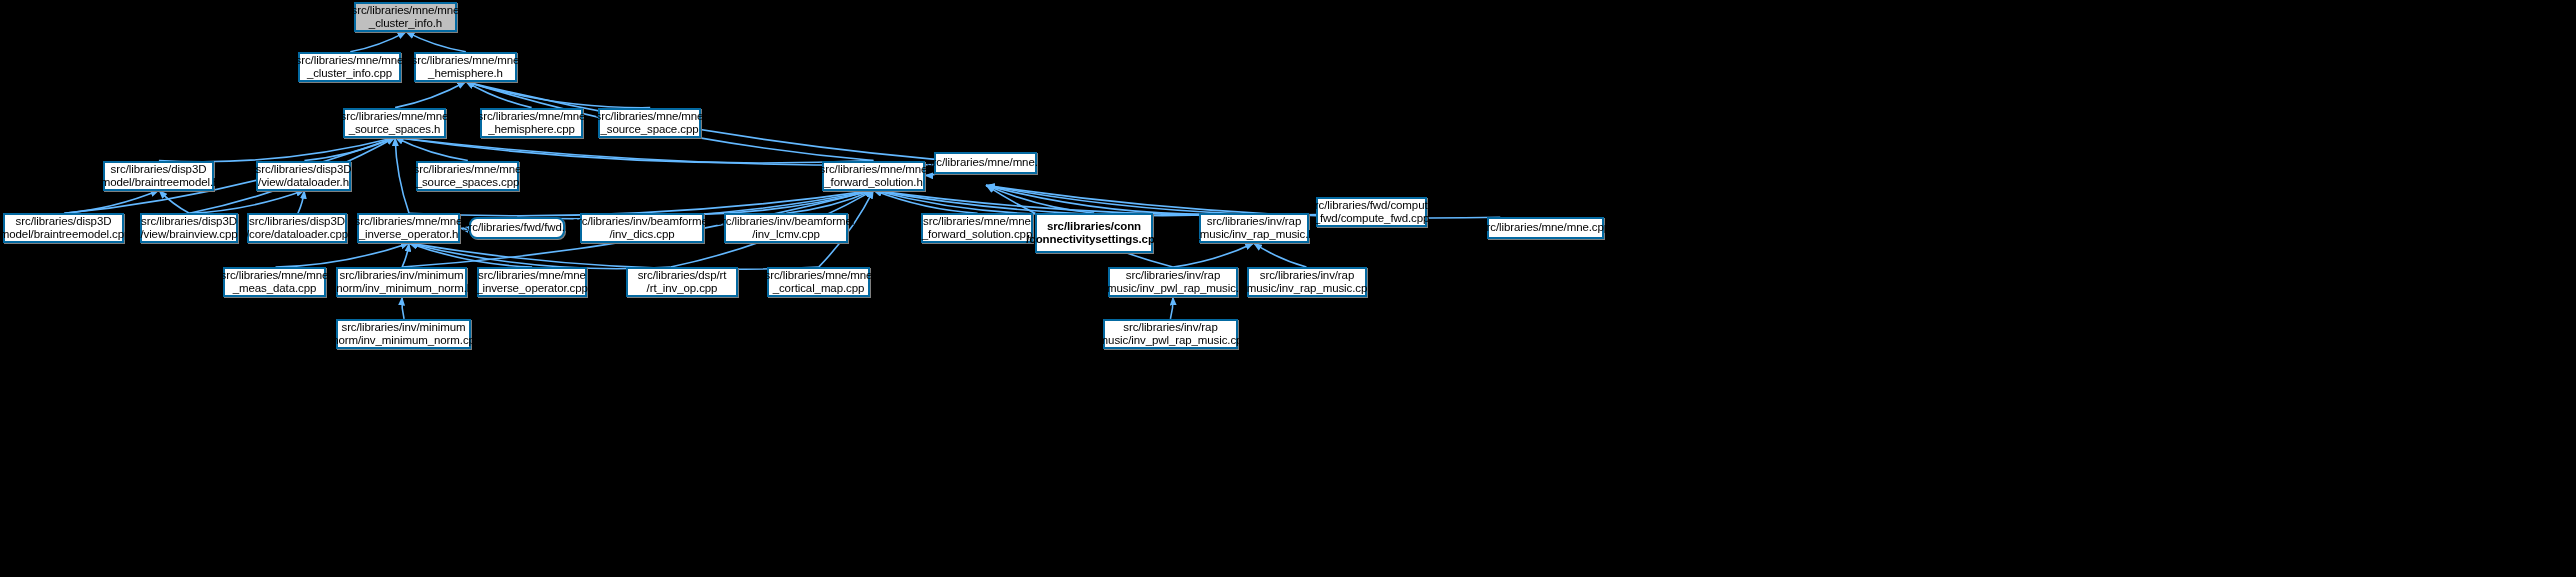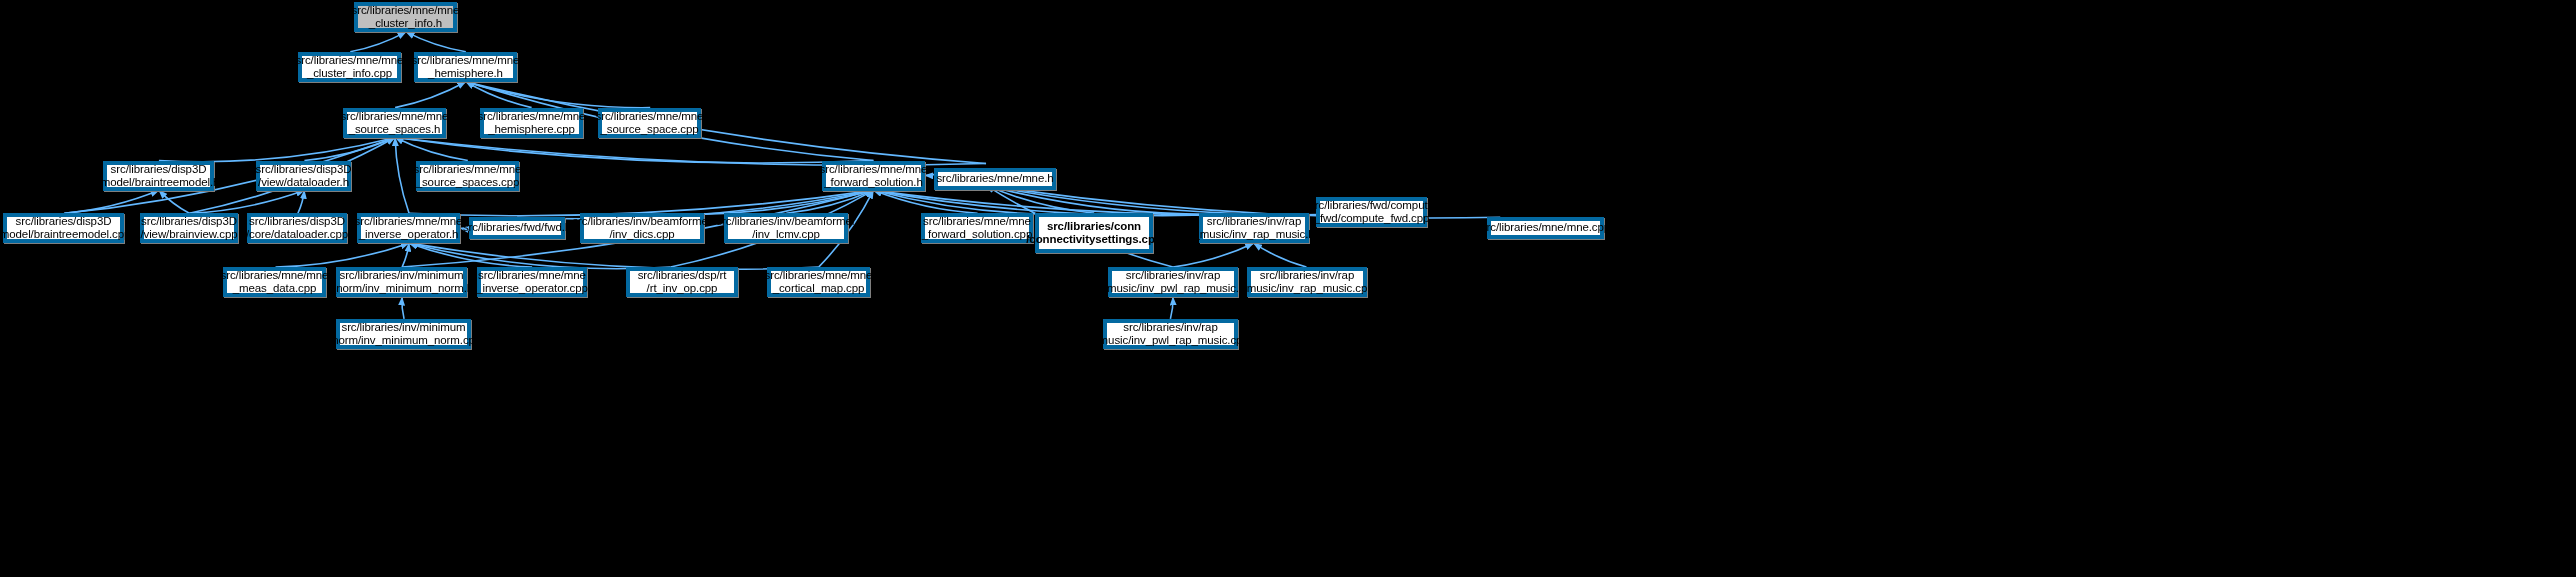--- a/index.html
+++ b/index.html
@@ -8,21 +8,21 @@
     width:2576px;height:577px;
     background:#000;
     font-family:"Liberation Sans","DejaVu Sans",sans-serif;
     overflow:hidden;
   }
   #edges{position:absolute;left:0;top:0;width:2576px;height:577px;}
   .node{
     position:absolute;
     box-sizing:border-box;
     background:#ffffff;
-    border:4px solid #0369a1;
+    border:2px solid #0369a1;
     box-shadow:1px 1px 0 0 #7f7f7f;
     color:#000;
     font-size:11.5px;
     line-height:13.5px;
     text-align:left;
     display:flex;
     flex-direction:column;
     align-items:center;
     justify-content:center;
     white-space:pre;
@@ -95,26 +95,26 @@
       <div class="node root" style="left: 354px; top: 2px; width: 103px; height: 30px;"><span>src/libraries/mne/mne</span><span>_cluster_info.h</span></div>
       <div class="node" style="left: 298px; top: 52px; width: 103px; height: 30px;"><span>src/libraries/mne/mne</span><span>_cluster_info.cpp</span></div>
       <div class="node" style="left: 414px; top: 52px; width: 103px; height: 30px;"><span>src/libraries/mne/mne</span><span>_hemisphere.h</span></div>
       <div class="node" style="left: 343px; top: 108px; width: 103px; height: 30px;"><span>src/libraries/mne/mne</span><span>_source_spaces.h</span></div>
       <div class="node" style="left: 480px; top: 108px; width: 103px; height: 30px;"><span>src/libraries/mne/mne</span><span>_hemisphere.cpp</span></div>
       <div class="node" style="left: 598px; top: 108px; width: 103px; height: 30px;"><span>src/libraries/mne/mne</span><span>_source_space.cpp</span></div>
       <div class="node" style="left: 103px; top: 161px; width: 111px; height: 30px;"><span>src/libraries/disp3D</span><span>/model/braintreemodel.h</span></div>
       <div class="node" style="left: 256px; top: 161px; width: 95px; height: 30px;"><span>src/libraries/disp3D</span><span>/view/dataloader.h</span></div>
       <div class="node" style="left: 416px; top: 161px; width: 103px; height: 30px;"><span>src/libraries/mne/mne</span><span>_source_spaces.cpp</span></div>
       <div class="node" style="left: 822px; top: 161px; width: 103px; height: 30px;"><span>src/libraries/mne/mne</span><span>_forward_solution.h</span></div>
-      <div class="node" style="left: 934px; top: 168px; width: 122px; height: 22px;"><span>src/libraries/mne/mne.h</span></div>
+      <div class="node" style="left: 934px; top: 152px; width: 103px; height: 22px;"><span>src/libraries/mne/mne.h</span></div>
       <div class="node" style="left: 3px; top: 213px; width: 121px; height: 30px;"><span>src/libraries/disp3D</span><span>/model/braintreemodel.cpp</span></div>
       <div class="node" style="left: 140px; top: 213px; width: 98px; height: 30px;"><span>src/libraries/disp3D</span><span>/view/brainview.cpp</span></div>
       <div class="node" style="left: 247px; top: 213px; width: 100px; height: 30px;"><span>src/libraries/disp3D</span><span>/core/dataloader.cpp</span></div>
       <div class="node" style="left: 357px; top: 213px; width: 103px; height: 30px;"><span>src/libraries/mne/mne</span><span>_inverse_operator.h</span></div>
-      <div class="node" style="left: 469px; top: 217px; width: 96px; height: 22px;"><span>src/libraries/fwd/fwd.h</span></div>
+      <div class="node" style="left: 469px; top: 217px; width: 96px; height: 22px; border-radius: 8px;"><span>src/libraries/fwd/fwd.h</span></div>
       <div class="node" style="left: 580px; top: 213px; width: 124px; height: 30px;"><span>src/libraries/inv/beamformer</span><span>/inv_dics.cpp</span></div>
       <div class="node" style="left: 724px; top: 213px; width: 124px; height: 30px;"><span>src/libraries/inv/beamformer</span><span>/inv_lcmv.cpp</span></div>
       <div class="node" style="left: 921px; top: 213px; width: 112px; height: 30px;"><span>src/libraries/mne/mne</span><span>_forward_solution.cpp</span></div>
       <div class="node" style="left: 1035px; top: 213px; width: 118px; height: 40px; font-weight: bold;"><span>src/libraries/conn</span><span>/connectivitysettings.cpp</span></div>
       <div class="node" style="left: 1199px; top: 213px; width: 110px; height: 30px;"><span>src/libraries/inv/rap</span><span>_music/inv_rap_music.h</span></div>
       <div class="node" style="left: 1316px; top: 197px; width: 111px; height: 30px;"><span>src/libraries/fwd/compute</span><span>_fwd/compute_fwd.cpp</span></div>
       <div class="node" style="left: 1442px; top: 217px; width: 117px; height: 22px; margin-left: 45px;"><span>src/libraries/mne/mne.cpp</span></div>
       <div class="node" style="left: 223px; top: 267px; width: 103px; height: 30px;"><span>src/libraries/mne/mne</span><span>_meas_data.cpp</span></div>
       <div class="node" style="left: 336px; top: 267px; width: 131px; height: 30px;"><span>src/libraries/inv/minimum</span><span>_norm/inv_minimum_norm.h</span></div>
       <div class="node" style="left: 477px; top: 267px; width: 110px; height: 30px;"><span>src/libraries/mne/mne</span><span>_inverse_operator.cpp</span></div>

